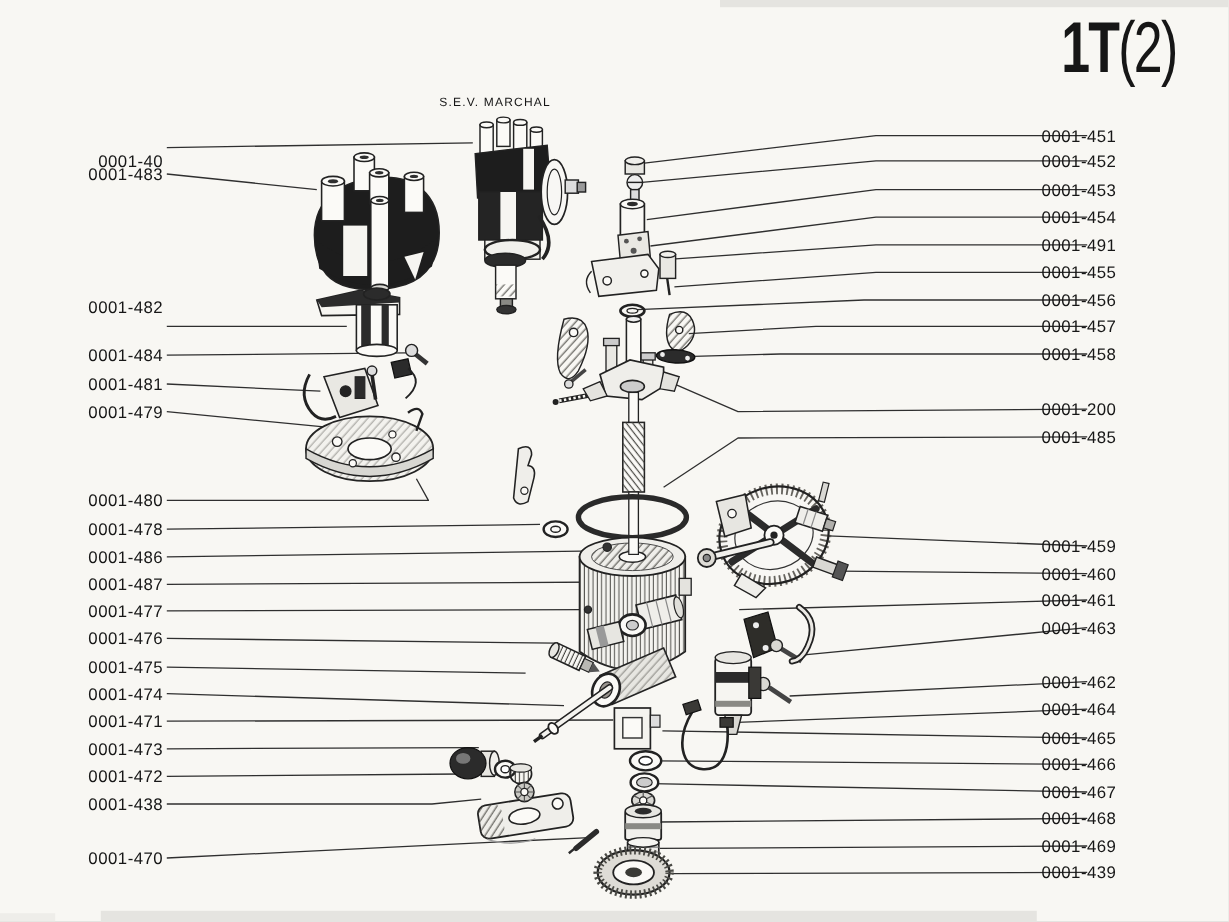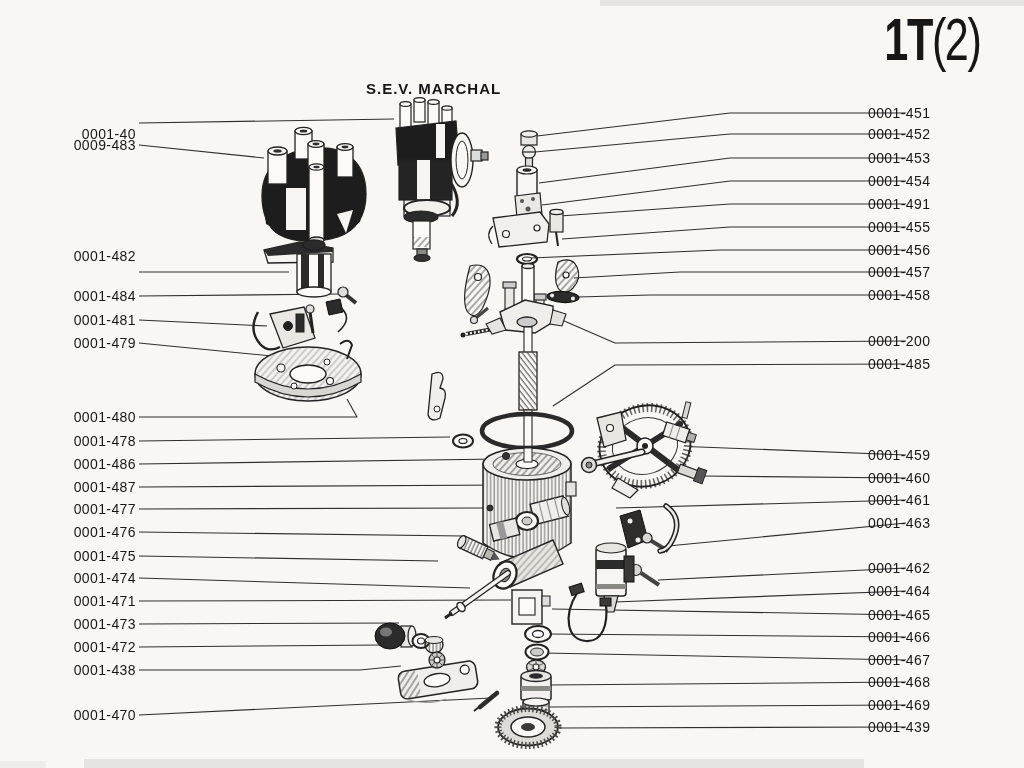--- a/index.html
+++ b/index.html
@@ -2,21 +2,21 @@
 <html><head>
 <meta charset="utf-8">
 <style>
   html,body{margin:0;padding:0;background:#d8d8d4;}
   .page{position:relative;width:1024px;height:768px;background:#f8f7f3;overflow:hidden;
         font-family:"Liberation Sans",sans-serif;color:#161616;}
   .page-code{position:absolute;top:8px;right:44px;font-size:60px;line-height:1.05;
              letter-spacing:-2px;transform:scaleX(0.72);transform-origin:100% 0;white-space:nowrap;}
   .code-main{font-weight:bold;}
   .code-suffix{font-weight:normal;}
-  .brand{position:absolute;left:366px;top:80px;font-size:15px;font-weight:bold;letter-spacing:1px;}
+  .brand{position:absolute;left:366px;top:80px;font-size:10px;font-weight:normal;letter-spacing:1px;}
   .lbl{position:absolute;font-size:14px;line-height:16px;letter-spacing:.4px;color:#171717;white-space:nowrap;}
   .lbl.left{left:0;width:136px;text-align:right;}
   .lbl.right{left:868px;text-align:right;}
   svg.diagram{position:absolute;left:0;top:0;}
   .scanbar{position:absolute;background:#e5e4e0;}
 </style>
 </head>
 <body>
 
 <div class="page">
@@ -402,21 +402,21 @@
       <rect x="596" y="584" width="30" height="5" fill="#8a8a85" stroke="none"></rect>
       <rect x="624" y="556" width="10" height="26" fill="#3a3936" stroke="#111" stroke-width="1"></rect>
       <path d="M604,596 L618,596 L614,612 L607,612 Z" fill="#d9d8d3" stroke-width="1.2"></path>
       <path d="M577,593 C563,616 567,640 586,641 C603,642 608,624 606,604" fill="none" stroke-width="2.2"></path>
       <rect x="570" y="585" width="13" height="9" fill="#3a3936" stroke="#111" stroke-width="1" transform="rotate(-18 576 589)"></rect>
       <rect x="600" y="598" width="11" height="8" fill="#3a3936" stroke="#111" stroke-width="1"></rect>
     </g>
   </svg>
 
   <div class="lbl left" style="top:126px">0001-40</div>
-  <div class="lbl left" style="top:137px">0009-483</div>
+  <div class="lbl left" style="top:137px">0001-483</div>
   <div class="lbl left" style="top:248px">0001-482</div>
   <div class="lbl left" style="top:288px">0001-484</div>
   <div class="lbl left" style="top:312px">0001-481</div>
   <div class="lbl left" style="top:335px">0001-479</div>
   <div class="lbl left" style="top:409px">0001-480</div>
   <div class="lbl left" style="top:433px">0001-478</div>
   <div class="lbl left" style="top:456px">0001-486</div>
   <div class="lbl left" style="top:479px">0001-487</div>
   <div class="lbl left" style="top:501px">0001-477</div>
   <div class="lbl left" style="top:524px">0001-476</div>

